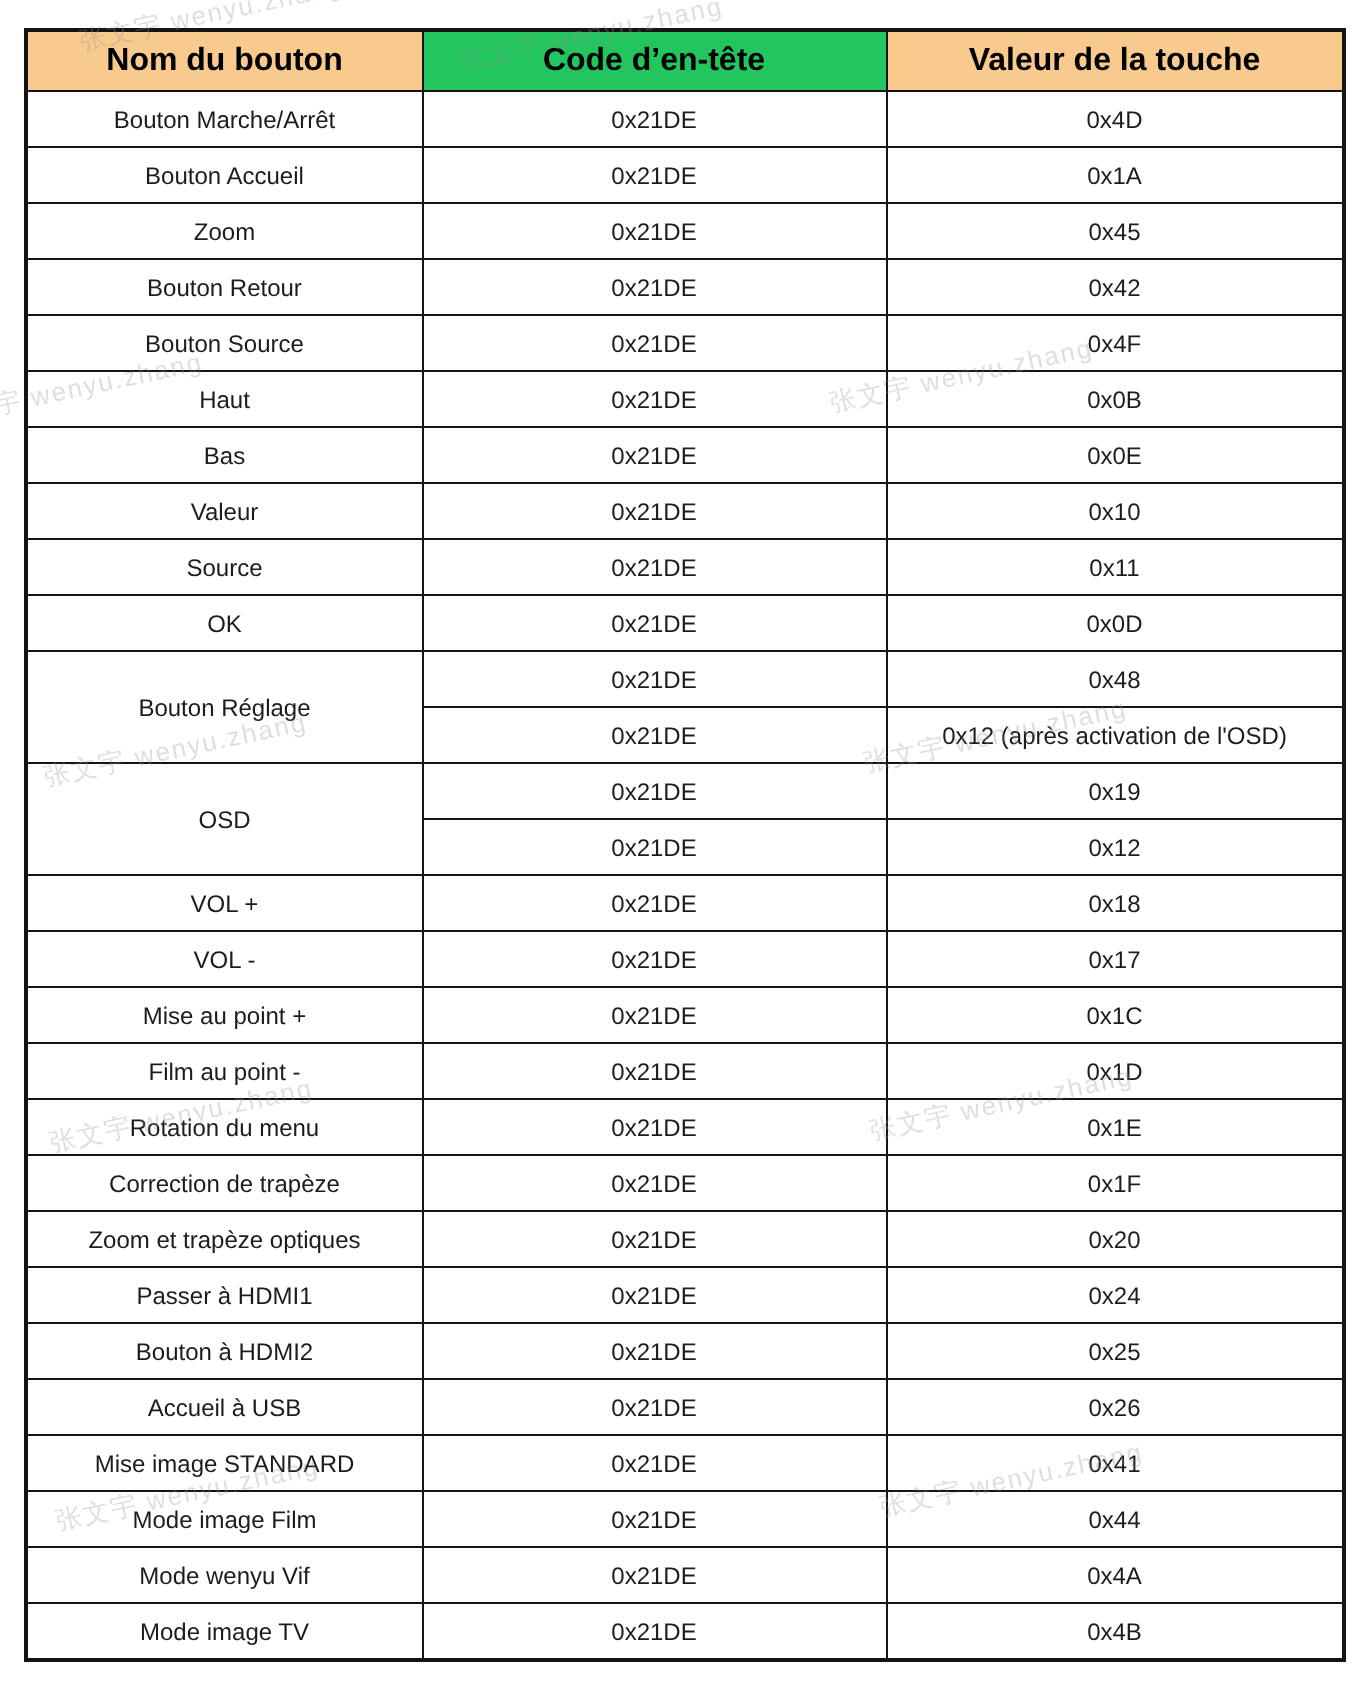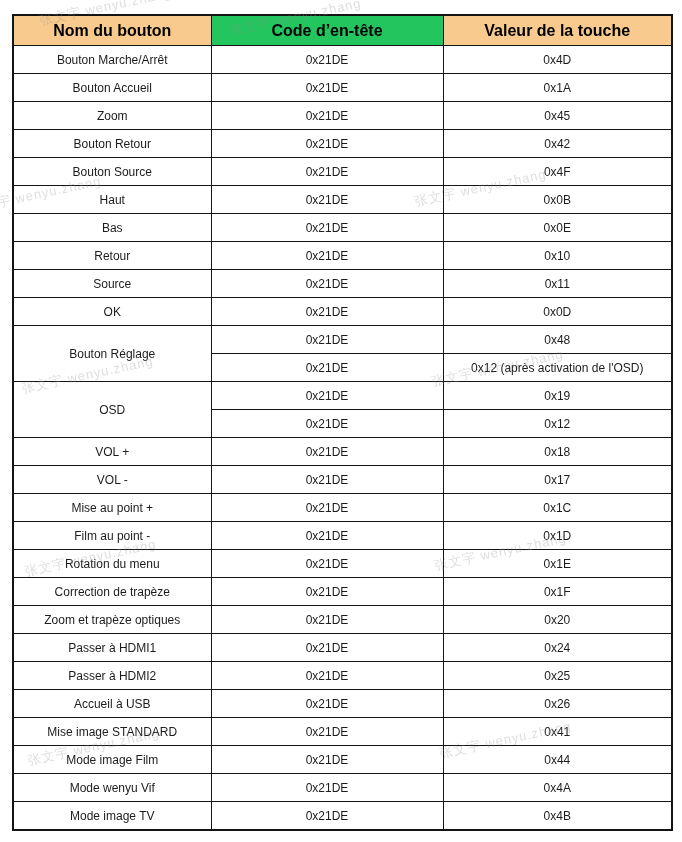--- a/index.html
+++ b/index.html
@@ -126,21 +126,21 @@
           <td>Haut</td>
           <td>0x21DE</td>
           <td>0x0B</td>
         </tr>
         <tr>
           <td>Bas</td>
           <td>0x21DE</td>
           <td>0x0E</td>
         </tr>
         <tr>
-          <td>Retour</td>
+          <td>Valeur</td>
           <td>0x21DE</td>
           <td>0x10</td>
         </tr>
         <tr>
           <td>Source</td>
           <td>0x21DE</td>
           <td>0x11</td>
         </tr>
         <tr>
           <td>OK</td>
@@ -199,21 +199,21 @@
           <td>Zoom et trapèze optiques</td>
           <td>0x21DE</td>
           <td>0x20</td>
         </tr>
         <tr>
           <td>Passer à HDMI1</td>
           <td>0x21DE</td>
           <td>0x24</td>
         </tr>
         <tr>
-          <td>Passer à HDMI2</td>
+          <td>Bouton à HDMI2</td>
           <td>0x21DE</td>
           <td>0x25</td>
         </tr>
         <tr>
           <td>Accueil à USB</td>
           <td>0x21DE</td>
           <td>0x26</td>
         </tr>
         <tr>
           <td>Mise image STANDARD</td>

